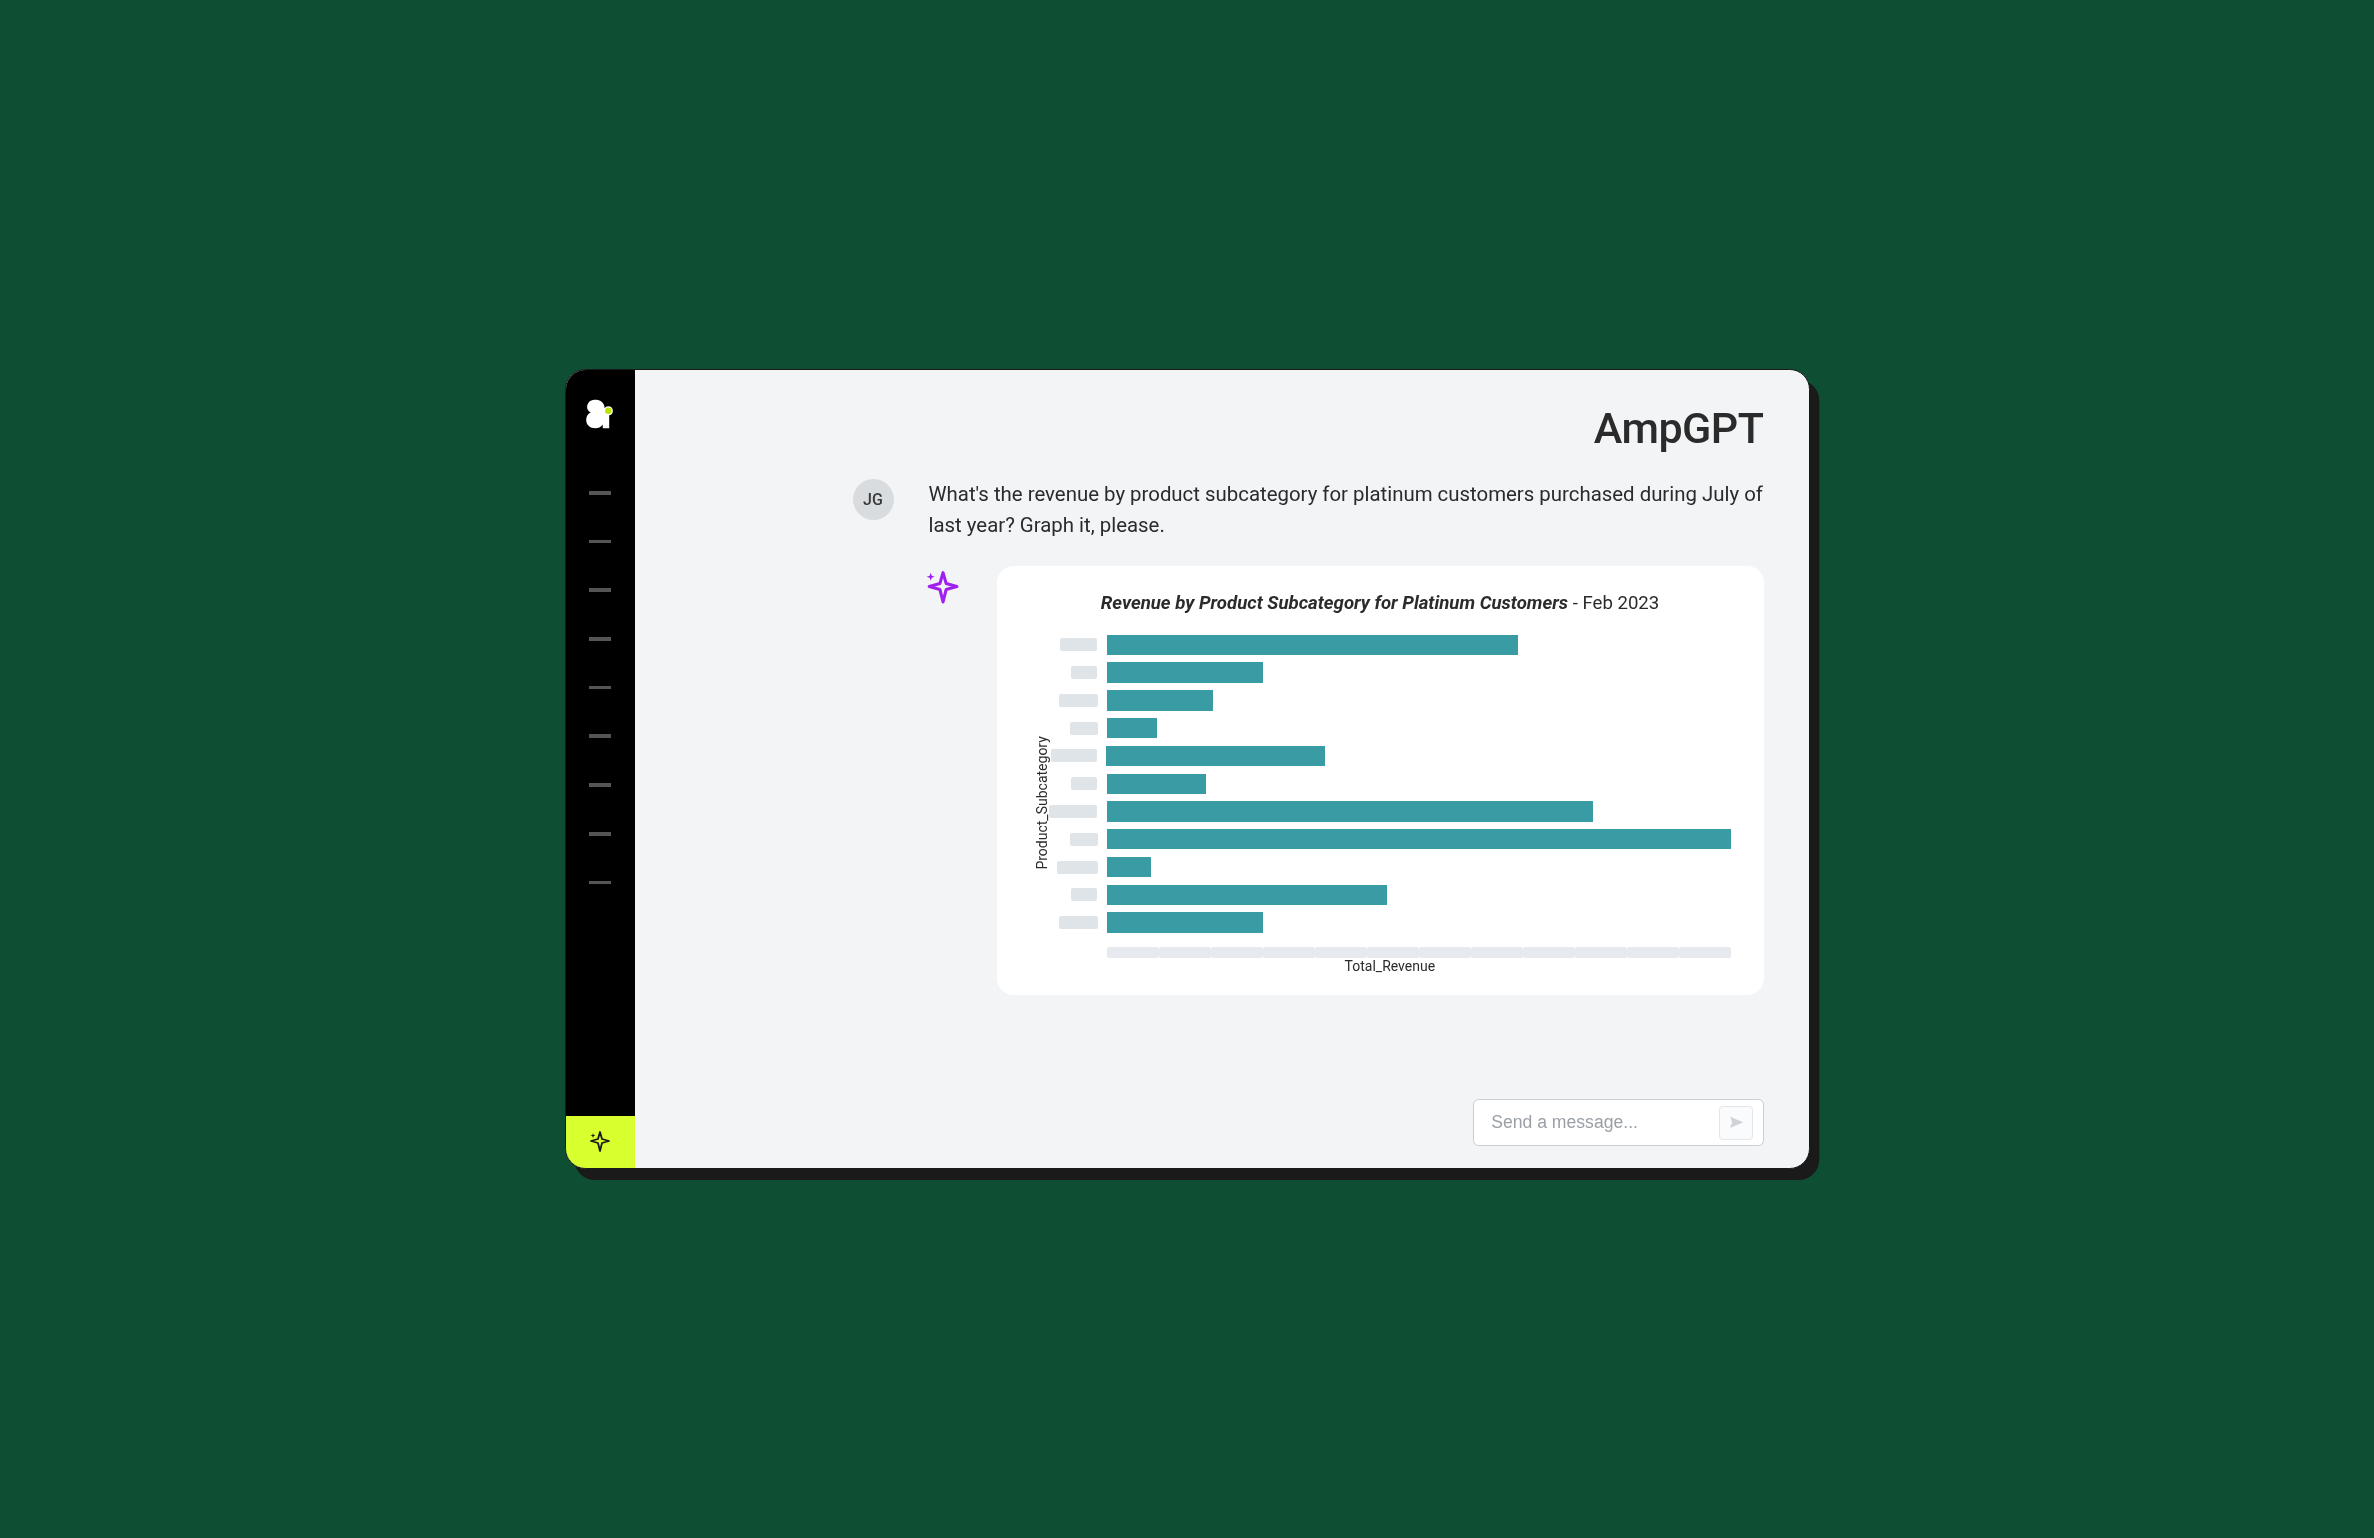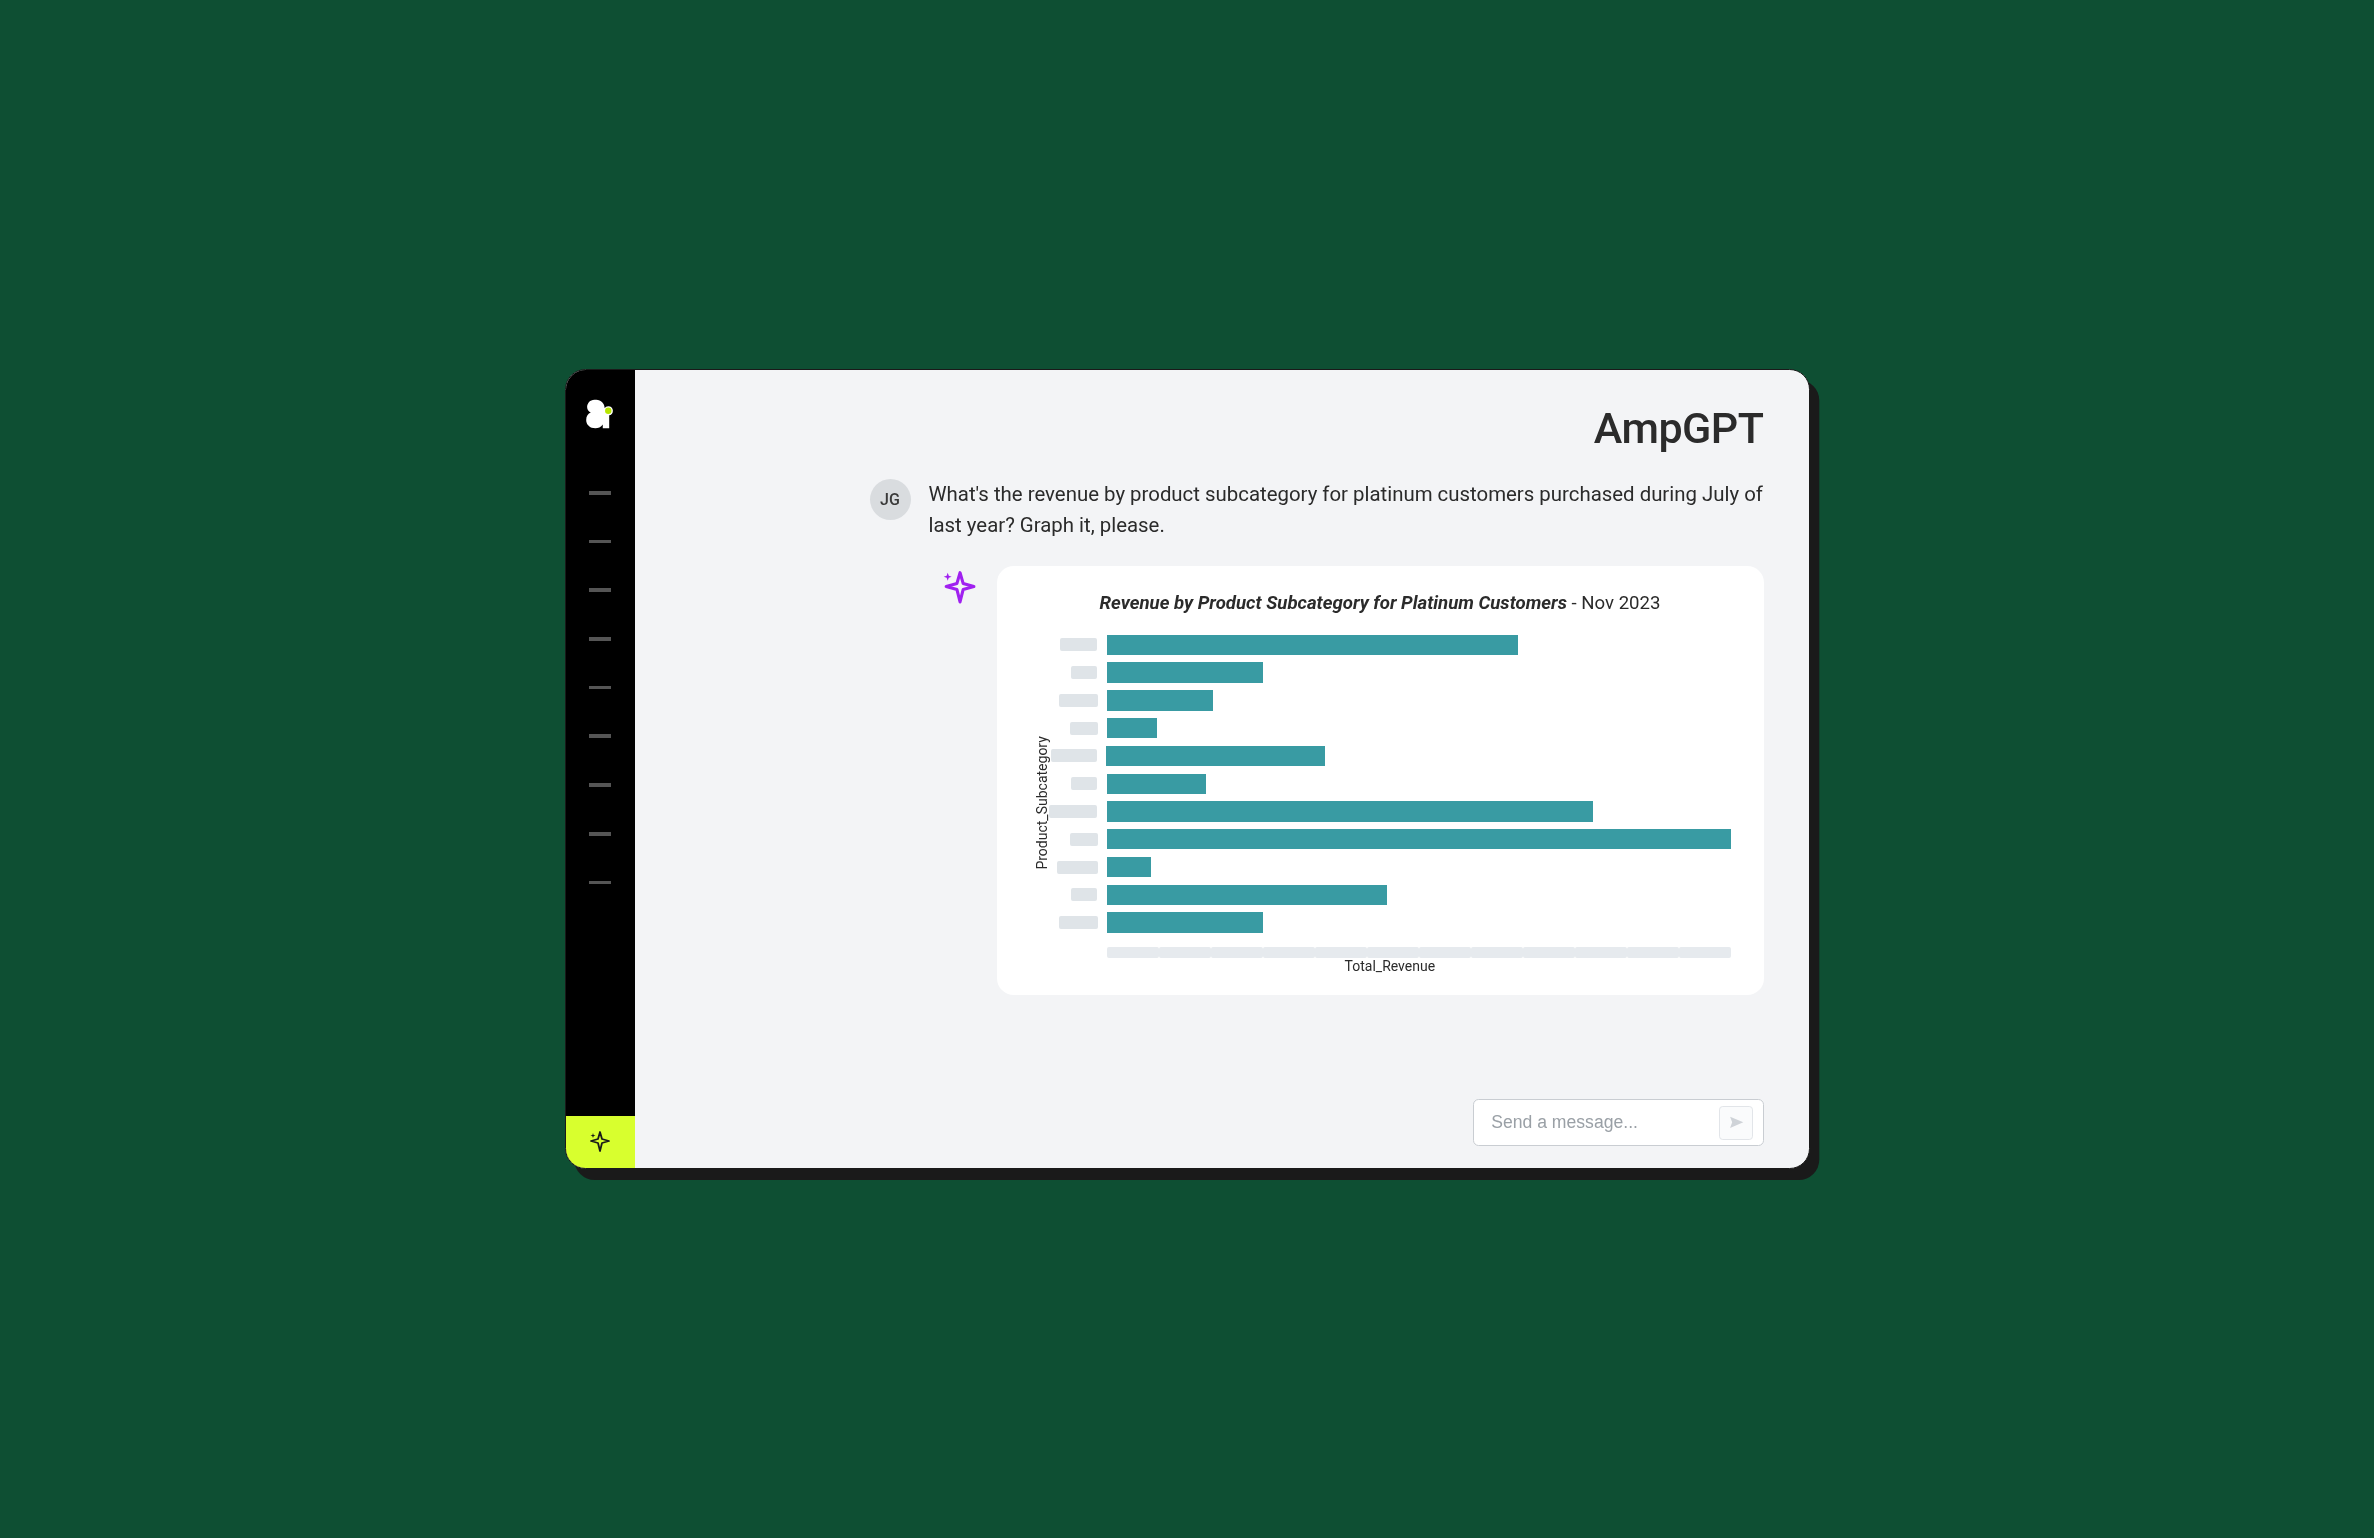--- a/index.html
+++ b/index.html
@@ -57,21 +57,21 @@
     flex:1;display:flex;flex-direction:column;
     padding:33px 45px 22px 45px;
     box-sizing:border-box;
     min-width:0;
     align-items:flex-end;
   }
   .app-title{
     font-size:43px;font-weight:500;color:var(--text-dark);
     margin:0 0 26px 0;letter-spacing:-0.5px;
   }
-  .msg-row{display:flex;gap:18px;align-items:flex-start;margin-bottom:26px;}
+  .msg-row{display:flex;gap:35px;align-items:flex-start;margin-bottom:26px;}
   .avatar{
     width:41px;height:41px;border-radius:50%;
     background:#d9dcdf;color:#3a3a3a;
     display:flex;align-items:center;justify-content:center;
     font-size:16px;font-weight:500;flex-shrink:0;
   }
   .user-msg{font-size:20.4px;line-height:1.5;color:var(--text-dark);max-width:835px;}
   .bot-icon{
     width:41px;height:41px;flex-shrink:0;
     display:flex;align-items:flex-start;justify-content:center;
@@ -165,21 +165,21 @@
     <div class="msg-row" style="flex:1;min-height:0;">
       <div class="bot-icon">
         <svg width="37" height="37" viewBox="0 0 24 24">
           <path d="M13 3 L15 10 L22 12 L15 14 L13 22 L11 14 L4 12 L11 10 Z" fill="none" stroke="#a020f0" stroke-width="2" stroke-linejoin="round"></path>
           <path d="M5 3 L5.7 5 L7.6 5.7 L5.7 6.4 L5 8.3 L4.3 6.4 L2.4 5.7 L4.3 5 Z" fill="#a020f0"></path>
         </svg>
       </div>
 
       <div class="chart-card">
         <div class="chart-title-row">
-          <span class="bold">Revenue by Product Subcategory for Platinum Customers</span><span class="thin"> - </span><span class="thin">Nov 2023</span>
+          <span class="bold">Revenue by Product Subcategory for Platinum Customers</span><span class="thin"> - </span><span class="thin">Feb 2023</span>
         </div>
 
         <div class="chart-body">
           <div class="ylabel">Product_Subcategory</div>
           <div class="plot-col">
             <div class="bars" id="bars">
                 <div class="bar-row">
                   <div class="cat-chip" style="width: 37px; margin-left: 11px;"></div>
                   <div class="bar-track">
                     <div class="bar" style="width: 66%;"></div>

